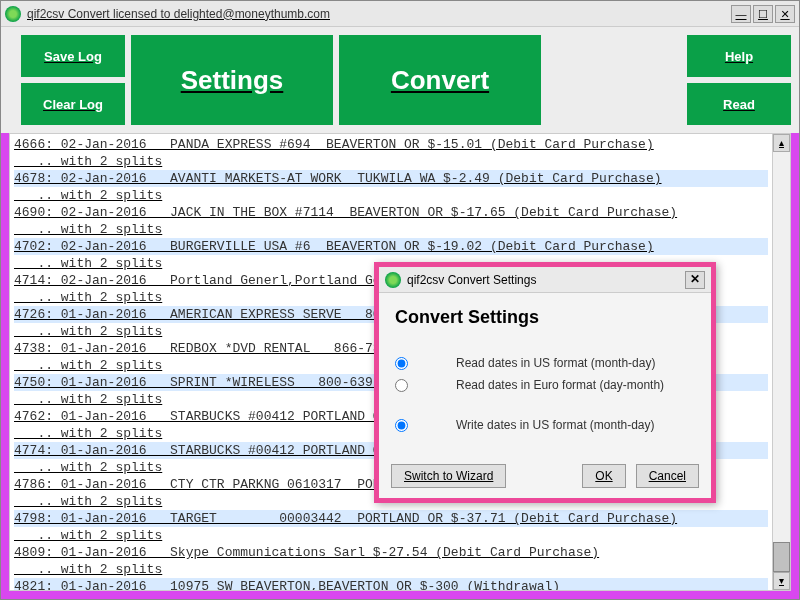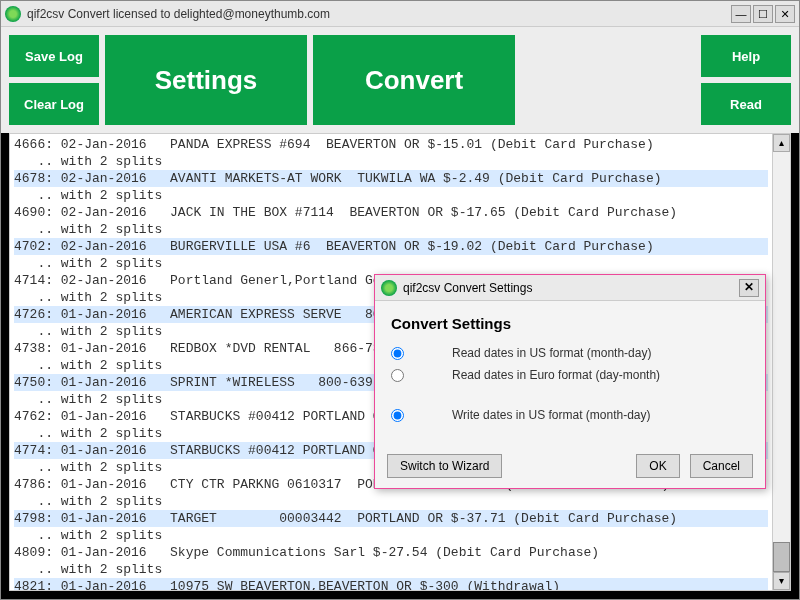--- a/index.html
+++ b/index.html
@@ -1,44 +1,44 @@
 <!DOCTYPE html>
 <html><head>
 <meta charset="utf-8">
 <style>
 * { box-sizing: border-box; margin: 0; padding: 0; }
 body { font-family: Arial, sans-serif; background: #f0f0f0; width: 800px; height: 600px; overflow: hidden; position: relative; }
-.window { width: 800px; height: 600px; background: #000000; border: 1px solid #888; display: flex; flex-direction: column; }
+.window { width: 800px; height: 600px; background: #d946ef; border: 1px solid #888; display: flex; flex-direction: column; text-decoration: underline; }
 .titlebar { height: 26px; background: #e8e8e8; display: flex; align-items: center; padding: 0 4px; border-bottom: 1px solid #ccc; }
 .titlebar-text { font-size: 12px; color: #333; flex: 1; }
 .titlebar-btns { display: flex; gap: 2px; }
 .titlebar-btn { width: 20px; height: 18px; background: #ddd; border: 1px solid #999; font-size: 11px; text-align: center; line-height: 16px; cursor: pointer; }
 .toolbar { display: flex; gap: 6px; padding: 8px; background: #ededed; }
 .btn-col { display: flex; flex-direction: column; gap: 6px; }
 .gbtn { background: #0aa048; color: #fff; border: none; font-size: 13px; font-weight: bold; display: flex; align-items: center; justify-content: center; cursor: pointer; }
-.gbtn.small { width: 90px; height: 42px; }
+.gbtn.small { width: 104px; height: 42px; margin-left: 12px; }
 .gbtn.big { width: 202px; height: 90px; font-size: 26px; font-weight: bold; text-align: right; }
 .spacer { flex: 1; }
 .log-wrap { flex: 1; display: flex; background: #fff; margin: 0 8px 8px 8px; border: 1px solid #ccc; overflow: hidden; }
 .log { flex: 1; font-family: "Courier New", monospace; font-size: 13px; color: #333; padding: 2px 4px; white-space: pre; line-height: 17px; overflow: hidden; }
 .log .row.sel { background: #d8eaff; }
 .scrollbar { width: 18px; background: #eee; border-left: 1px solid #ccc; display: flex; flex-direction: column; }
 .scroll-arrow { height: 18px; background: #ddd; border: 1px solid #aaa; font-size: 10px; text-align: center; line-height: 16px; cursor: pointer; }
 .scroll-track { flex: 1; background: #f0f0f0; position: relative; }
 .scroll-thumb { position: absolute; bottom: 0; width: 100%; height: 30px; background: #c0c0c0; border: 1px solid #888; }
-.modal { position: absolute; left: 374px; top: 274px; width: 392px; background: #f4f4f4; border: 1px solid #ec4899; box-shadow: 2px 2px 8px rgba(0,0,0,0.3); }
+.modal { position: absolute; left: 374px; top: 262px; width: 342px; background: #f4f4f4; border: 5px solid #ec4899; box-shadow: 2px 2px 8px rgba(0,0,0,0.3); }
 .modal-title { height: 26px; background: #eaeaea; display: flex; align-items: center; padding: 0 6px; border-bottom: 1px solid #ccc; }
 .modal-title-text { font-size: 12px; flex: 1; }
 .modal-close { width: 20px; height: 18px; background: #ddd; border: 1px solid #999; font-size: 12px; font-weight: bold; text-align: center; line-height: 15px; cursor: pointer; }
 .modal-body { padding: 14px 16px; }
-.modal-heading { font-size: 15px; font-weight: bold; margin-bottom: 14px; }
+.modal-heading { font-size: 18px; font-weight: bold; margin-bottom: 28px; }
 .radio-row { display: flex; align-items: center; font-size: 12px; margin: 8px 0; color: #333; gap: 40px; }
 .radio-row input { margin-right: 8px; }
 .modal-gap { height: 10px; }
-.modal-footer { display: flex; padding: 10px 12px; align-items: flex-end; }
+.modal-footer { display: flex; padding: 10px 12px; align-items: flex-end; text-decoration: underline; }
 .dlg-btn { background: #e0e0e0; border: 1px solid #999; padding: 4px 12px; font-size: 12px; cursor: pointer; }
 .dlg-btn + .dlg-btn { margin-left: 10px; }
 .swirl { display: inline-block; width: 16px; height: 16px; border-radius: 50%; background: radial-gradient(circle, #7ed957 30%, #0aa048 70%); margin-right: 6px; vertical-align: middle; }
 </style>
 </head>
 <body>
 
 <div class="window">
   <div class="titlebar">
     <span class="swirl"></span>

